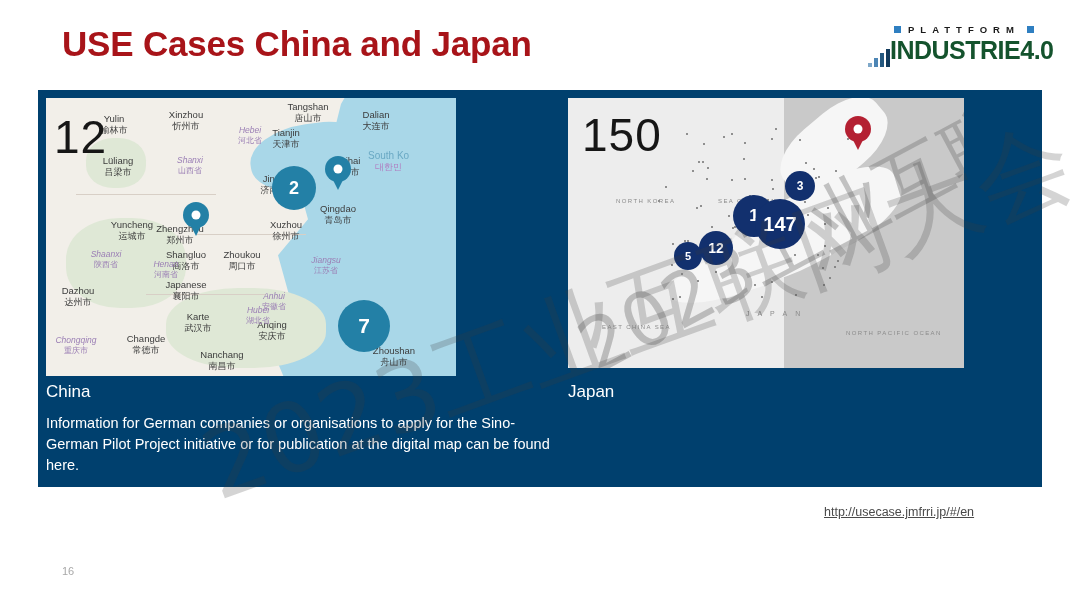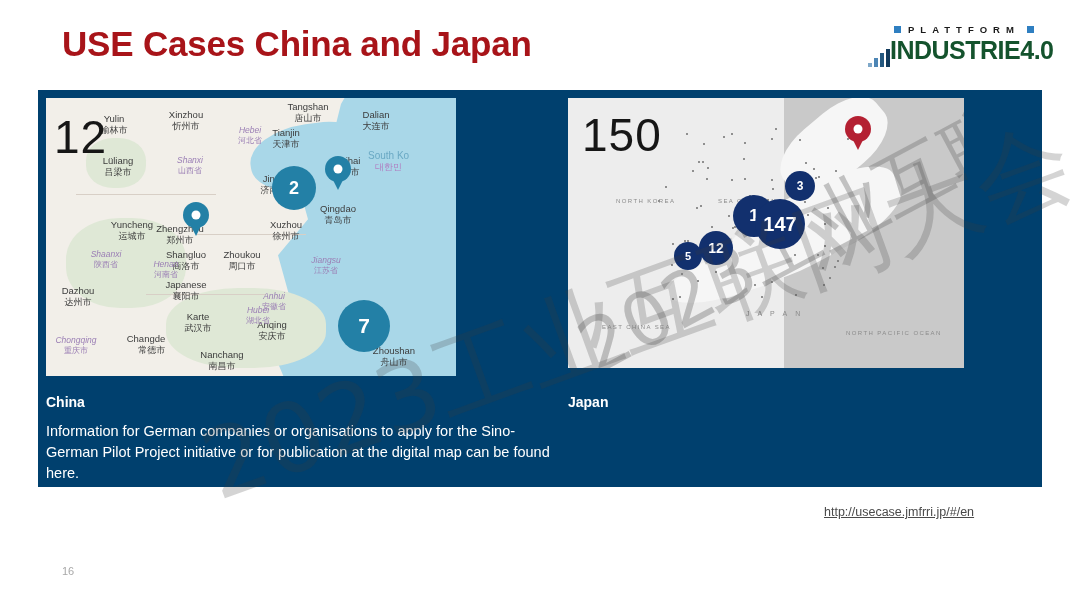--- a/index.html
+++ b/index.html
@@ -287,24 +287,23 @@
   }
 
   
   .caption {
     position: absolute;
     color: #ffffff;
   }
   .cap-china { left: 8px;   top: 292px; width: 516px; }
   .cap-japan { left: 530px; top: 292px; width: 452px; }
   .cap-title {
-    font-size: 14px;
-    font-weight: bold;
+    font-size: 17px;
+    font-weight: normal;
     margin-bottom: 11px;
-    margin-top: 12px;
   }
   .cap-body {
     font-size: 14.5px;
     line-height: 1.45;
   }
   .cap-body .it { font-style: italic; }
 
   
   .links {
     position: absolute;
@@ -389,21 +388,21 @@
         <div class="cn-lbl" style="left: 292px; top: 106px;"><span>Qingdao</span><span class="zh">青岛市</span></div>
         <div class="cn-lbl" style="left: 134px; top: 126px;"><span>Zhengzhou</span><span class="zh">郑州市</span></div>
         <div class="cn-lbl" style="left: 240px; top: 122px;"><span>Xuzhou</span><span class="zh">徐州市</span></div>
         <div class="cn-lbl" style="left: 86px; top: 122px;"><span>Yuncheng</span><span class="zh">运城市</span></div>
         <div class="cn-lbl" style="left: 140px; top: 152px;"><span>Shangluo</span><span class="zh">商洛市</span></div>
         <div class="cn-lbl" style="left: 196px; top: 152px;"><span>Zhoukou</span><span class="zh">周口市</span></div>
         <div class="cn-lbl" style="left: 140px; top: 182px;"><span>Japanese</span><span class="zh">襄阳市</span></div>
         <div class="cn-lbl" style="left: 32px; top: 188px;"><span>Dazhou</span><span class="zh">达州市</span></div>
         <div class="cn-lbl" style="left: 152px; top: 214px;"><span>Karte</span><span class="zh">武汉市</span></div>
         <div class="cn-lbl" style="left: 226px; top: 222px;"><span>Anqing</span><span class="zh">安庆市</span></div>
-        <div class="cn-lbl" style="left: 100px; top: 236px; text-align: right;"><span>Changde</span><span class="zh">常德市</span></div>
+        <div class="cn-lbl" style="left: 100px; top: 236px;"><span>Changde</span><span class="zh">常德市</span></div>
         <div class="cn-lbl" style="left: 176px; top: 252px;"><span>Nanchang</span><span class="zh">南昌市</span></div>
         <div class="cn-lbl" style="left: 348px; top: 248px;"><span>Zhoushan</span><span class="zh">舟山市</span></div>
         <div class="cn-lbl" style="left: 262px; top: 4px;"><span>Tangshan</span><span class="zh">唐山市</span></div>
         <div class="cn-lbl" style="left: 330px; top: 12px;"><span>Dalian</span><span class="zh">大连市</span></div>
       </div>
     <div id="cn-provs">
         <div class="cn-prov" style="left: 204px; top: 28px;"><span>Hebei</span><span class="zh">河北省</span></div>
         <div class="cn-prov" style="left: 144px; top: 58px;"><span>Shanxi</span><span class="zh">山西省</span></div>
         <div class="cn-prov" style="left: 120px; top: 162px;"><span>Henan</span><span class="zh">河南省</span></div>
         <div class="cn-prov" style="left: 280px; top: 158px;"><span>Jiangsu</span><span class="zh">江苏省</span></div>

